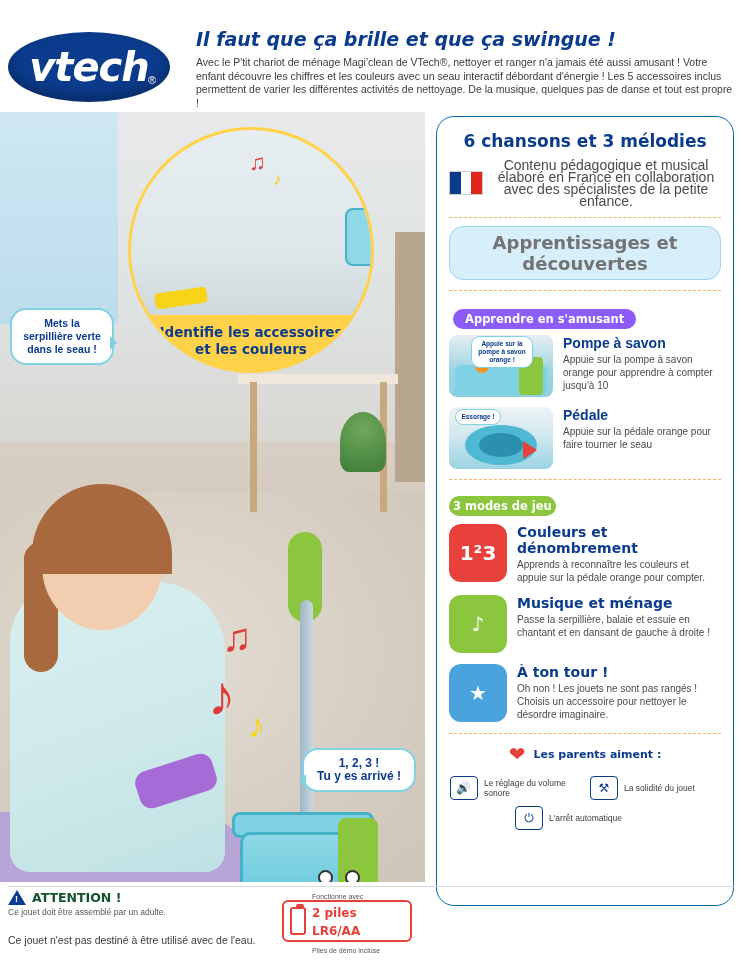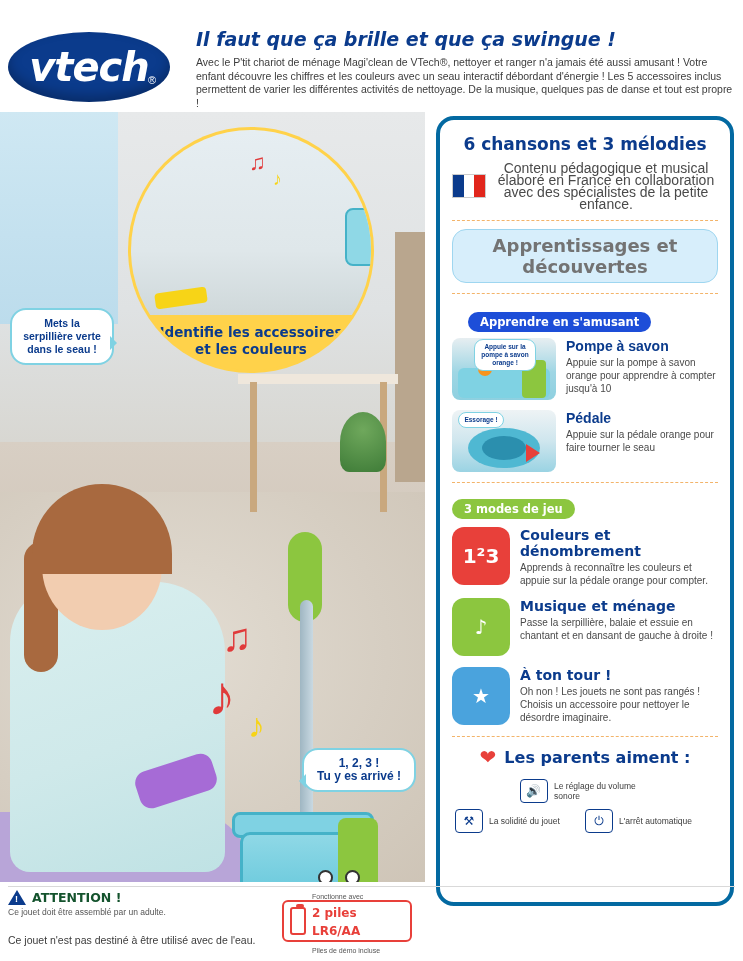--- a/index.html
+++ b/index.html
@@ -115,48 +115,48 @@
     padding:7px 9px; line-height:13px;
   }
   .bub1 { left:10px; top:196px; width:104px; }
   .bub1:after { content:""; position:absolute; right:-12px; top:26px; border:7px solid transparent; border-left-color:#7fd2e3; }
   .bub2 { left:302px; top:636px; width:114px; border-color:#7fd2e3; font-size:12px; }
   .bub2:after { content:""; position:absolute; left:-12px; top:24px; border:7px solid transparent; border-right-color:#7fd2e3; }
 
   
   .panel {
     position:absolute; left:436px; top:116px; width:298px; height:790px;
-    border:4px solid #0369a1; border-radius:18px; background:#fff;
+    border:1px solid #0369a1; border-radius:18px; background:#fff;
     padding:10px 12px;
   }
   .songs-title {
     font-family:"DejaVu Sans", sans-serif; font-weight:bold; color:#0b3b8c;
     font-size:17px; text-align:center; margin-top:4px;
   }
   .flag-row { display:flex; align-items:center; gap:8px; margin-top:8px; }
   .flag { width:34px; height:24px; display:flex; flex:0 0 auto; border:1px solid #ccc; }
   .flag i { display:block; height:100%; width:33.33%; }
   .flag .b { background:#0b3b8c; } .flag .w { background:#fff; } .flag .r { background:#e1261c; }
   .flag-text { font-size:14px; line-height:12px; color:#4a4a4a; text-align:center; }
 
   .divider { height:1px; border-top:1px dashed #f3b46a; margin:10px 0 8px; }
 
   .pill-blue {
     background:#d7eefb; border:1px solid #9ed6f0; border-radius:14px;
     color:#737373; font-weight:bold; font-size:18px;
     text-align:center; padding:5px 0; font-family:"DejaVu Sans", sans-serif;
   }
   .tag-orange {
-    display:inline-block; background:#1d4ed8; color:#fff; font-weight:bold;
-    font-size:11.5px; border-radius:10px; padding:3px 12px; margin:10px 16px 6px;
+    display:inline-block; background:#8b5cf6; color:#fff; font-weight:bold;
+    font-size:11.5px; border-radius:10px; padding:3px 12px; margin:10px 4px 6px;
     font-family:"DejaVu Sans", sans-serif;
   }
   .tag-green {
     display:inline-block; background:#8cc63f; color:#fff; font-weight:bold;
-    font-size:11.5px; border-radius:10px; padding:3px 12px; margin:8px 0 8px;
+    font-size:11.5px; border-radius:10px; padding:3px 4px; margin:8px 0 8px;
     font-family:"DejaVu Sans", sans-serif;
   }
 
   .feature { display:flex; gap:10px; margin-bottom:10px; align-items:flex-start; }
   .f-thumb {
     width:104px; height:62px; flex:0 0 auto; border-radius:8px; position:relative;
     overflow:hidden; background:#e9eef0;
   }
   .f-thumb.soap { background:linear-gradient(180deg,#e7eef1 0%,#9fd6e4 55%,#8ed0e0 100%); }
   .f-thumb.pedal { background:linear-gradient(180deg,#eef3f5 0%,#cfe6ee 50%,#9ad3e3 100%); }
@@ -181,21 +181,21 @@
   .m-icon.green { background:#8cc63f; }
   .m-icon.blue { background:#4aa3dd; }
   .m-title { font-family:"DejaVu Sans", sans-serif; font-weight:bold; color:#0b3b8c; font-size:14px; line-height:16px; }
   .m-desc { font-size:10px; line-height:13px; color:#4a4a4a; margin-top:2px; }
 
   .parents-head {
     display:flex; align-items:center; justify-content:center; gap:8px;
     margin-top:6px; margin-bottom:10px;
   }
   .heart { color:#e8403a; font-size:20px; }
-  .parents-title { font-family:"DejaVu Sans", sans-serif; font-weight:bold; color:#0b3b8c; font-size:16px; }
+  .parents-title { font-family:"DejaVu Sans", sans-serif; font-weight:bold; color:#0b3b8c; font-size:11px; }
   .p-grid { display:flex; flex-wrap:wrap; gap:6px 10px; justify-content:center; }
   .p-item { display:flex; align-items:center; gap:6px; width:130px; }
   .p-ico {
     width:28px; height:24px; flex:0 0 auto; border:1.6px solid #0b3b8c; border-radius:4px;
     display:flex; align-items:center; justify-content:center; color:#0b3b8c; font-size:12px;
   }
   .p-txt { font-size:8.5px; line-height:10.5px; color:#3b3b3b; }
 
   
   .foot-rule { position:absolute; left:8px; top:886px; width:727px; height:1px; background:#d9d9d9; }

